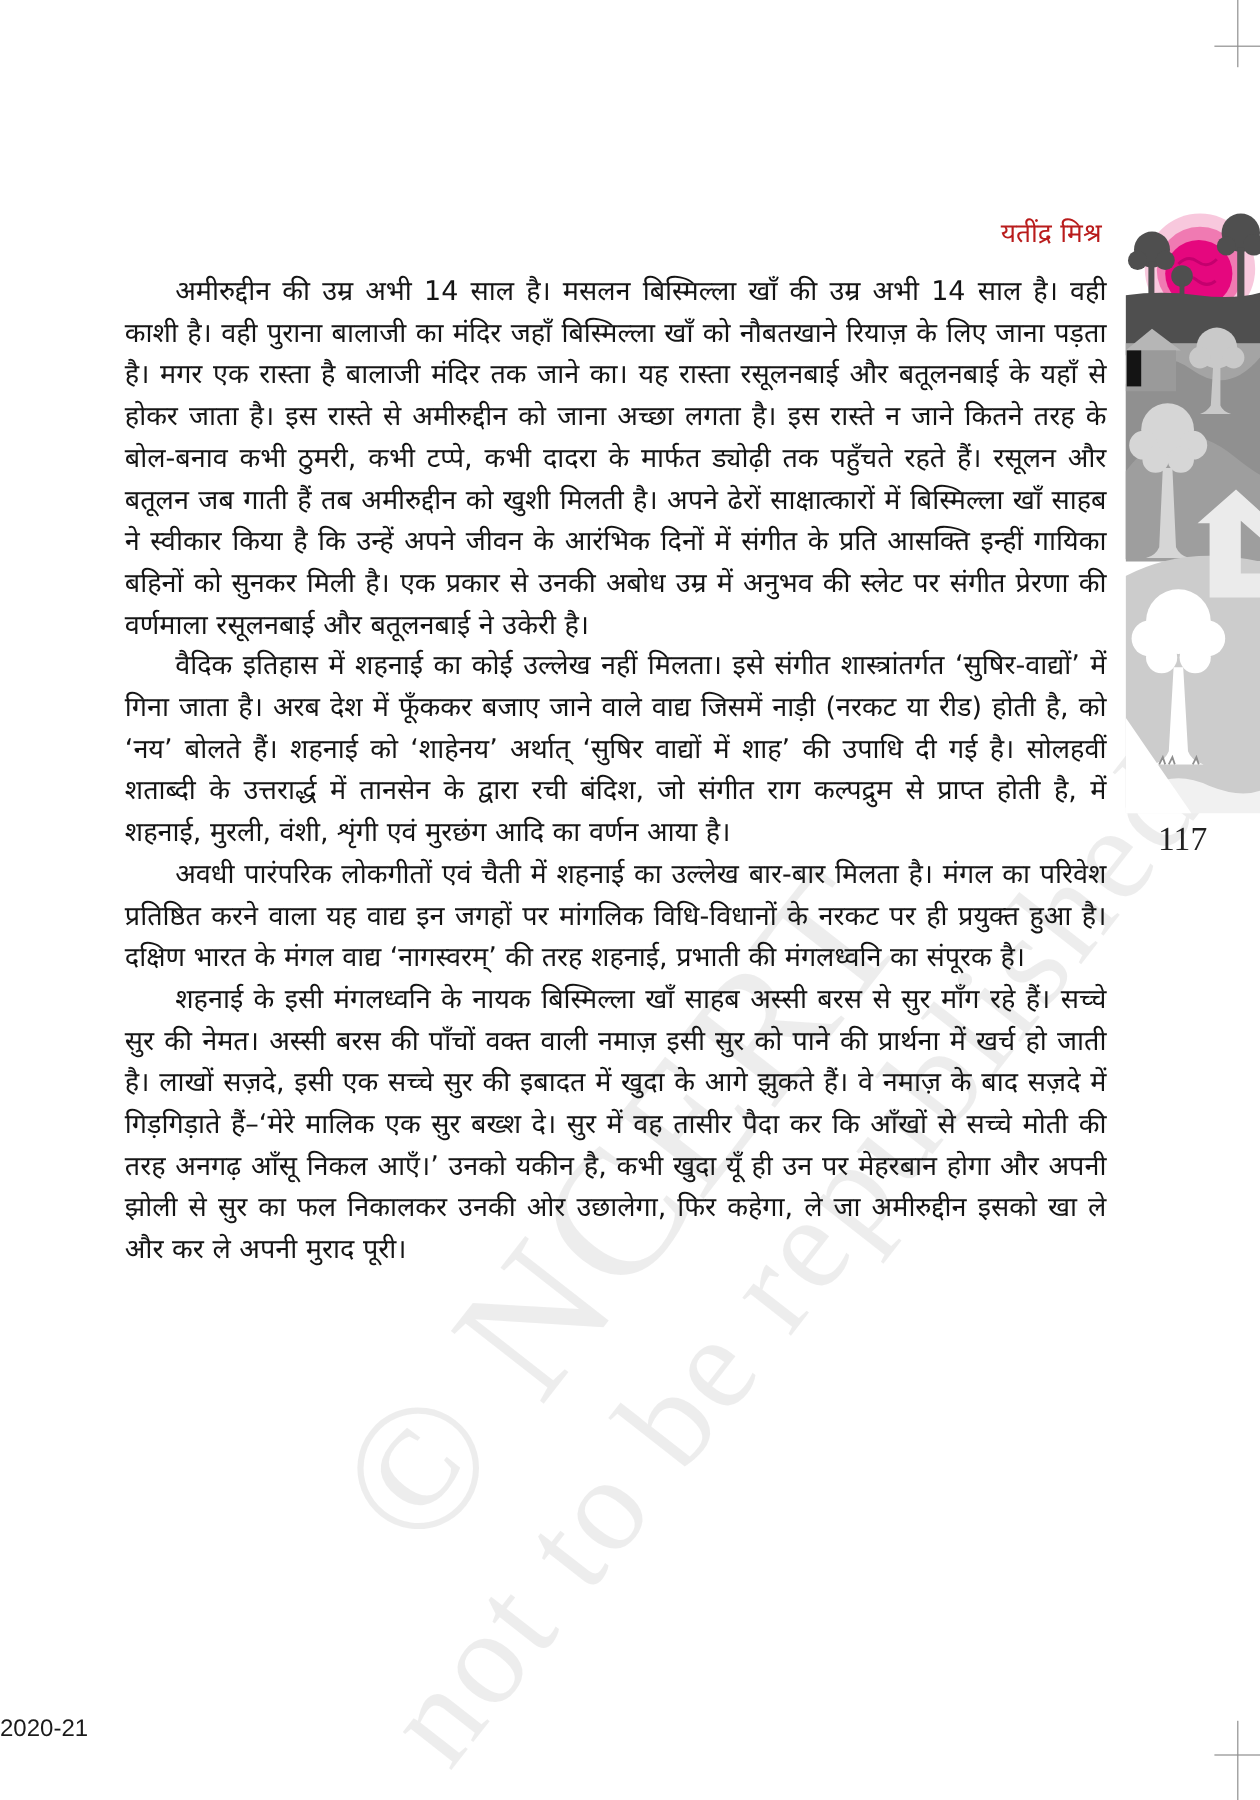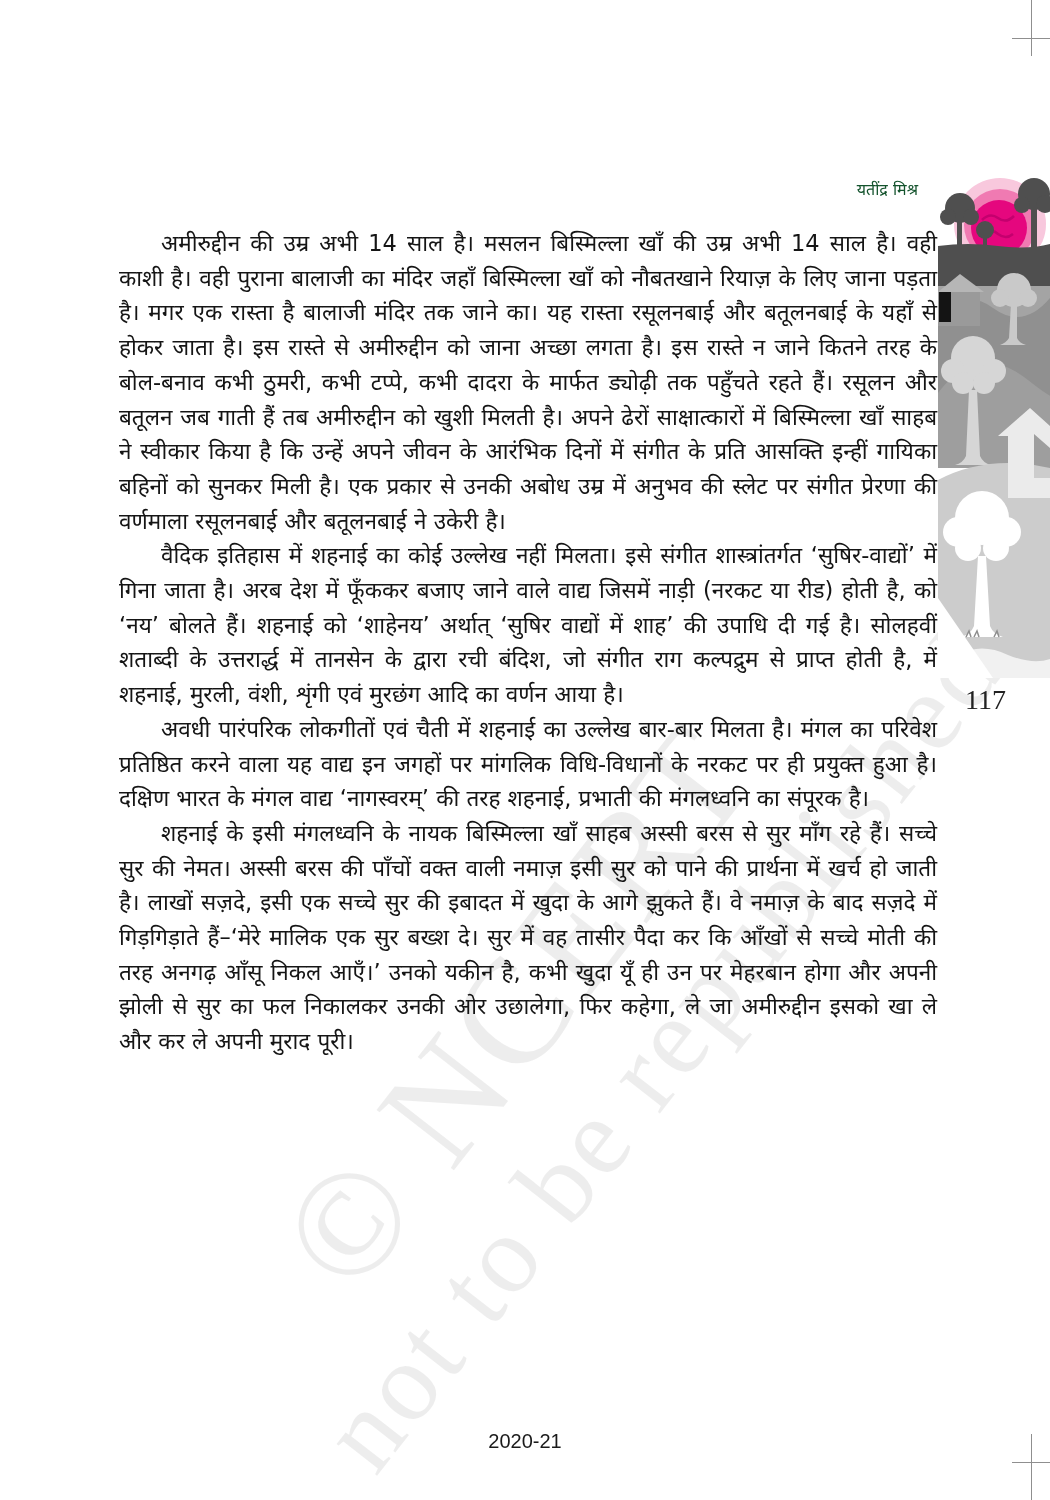--- a/index.html
+++ b/index.html
@@ -14,41 +14,41 @@
     position:absolute;white-space:nowrap;pointer-events:none;z-index:1;
     font-family:"Liberation Serif",serif;color:#7d7d7d;opacity:0.13;
     transform-origin:0 0;letter-spacing:4px;
   }
   .wm1{left:245px;top:1215px;font-size:150px;transform:rotate(-52deg);}
   .wm2{left:295px;top:1415px;font-size:112px;transform:rotate(-52deg);}
 
   
   .author{
     position:absolute;top:178px;right:132px;z-index:3;
-    font-size:16px;color:#14532d;
+    font-size:22px;color:#b91c1c;
   }
 
   
   .article{
-    position:absolute;left:119px;top:226px;width:818px;z-index:2;
+    position:absolute;left:104px;top:226px;width:818px;z-index:2;
     font-size:22.5px;line-height:34.7px;color:#151515;
     text-align:justify;
   }
   .article p{margin:0;text-indent:42px;}
 
   
   .pagenum{
     position:absolute;top:684px;right:44px;z-index:3;
     font-family:"Liberation Serif",serif;font-size:28px;color:#222;
   }
 
   
   .footer{
     position:absolute;top:1430px;left:0;width:100%;z-index:3;
-    text-align:center;font-family:"Liberation Sans",sans-serif;
+    font-family:"Liberation Sans",sans-serif;
     font-size:20px;color:#1a1a1a;
   }
 
   
   .artwork{
     position:absolute;top:168px;right:0;width:112px;height:510px;z-index:2;
   }
 
   
   .crop{position:absolute;z-index:4;}

